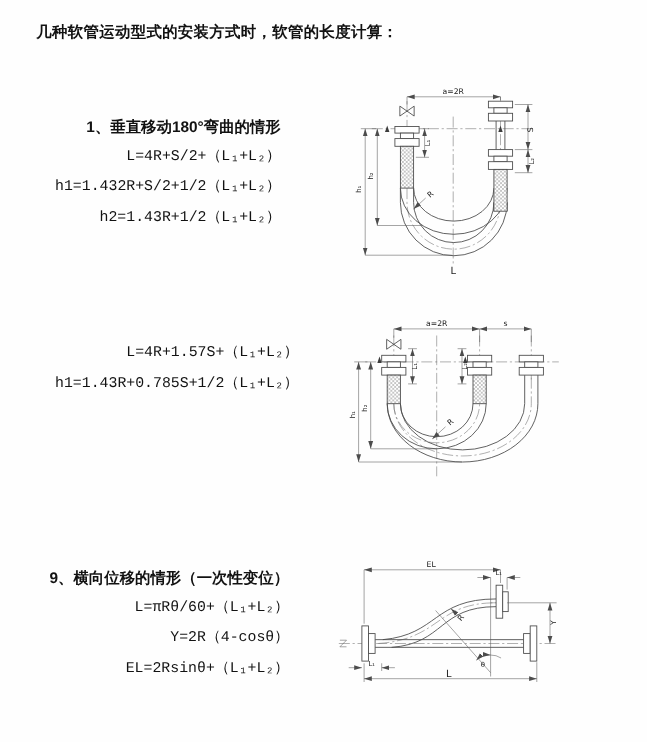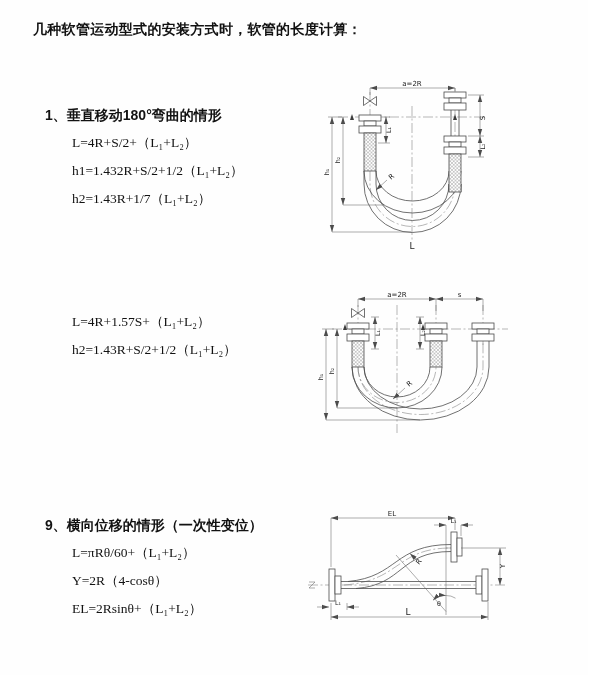--- a/index.html
+++ b/index.html
@@ -1,22 +1,22 @@
 <!DOCTYPE html>
 <html><head>
 <meta charset="utf-8">
 <style>
   * { margin:0; padding:0; box-sizing:border-box; }
   html,body { background:#ffffff; }
   .page { position:relative; width:588px; height:675px; background:#fefefe; overflow:hidden;
           font-family:"Liberation Sans",sans-serif; color:#121212; }
   .title { position:absolute; left:33px; top:21px; font-size:14px; font-weight:600; letter-spacing:.3px; }
-  .sec { position:absolute; left:45px; }
+  .sec { position:absolute; left:45px;text-align:right; }
   .heading { font-size:14px; font-weight:600; line-height:16px; white-space:nowrap; }
-  .formulas { margin:6px 0 0 27px; font-family:Liberation Serif, serif; }
+  .formulas { margin:6px 0 0 5px; font-family:Liberation Mono, monospace; }
   .formula { font-size:13.5px; line-height:28px; white-space:nowrap; }
   .diagram { position:absolute; }
   svg .ln   { stroke:#4c4c4c; stroke-width:.8;  fill:none; }
   svg .thin { stroke:#5a5a5a; stroke-width:.5;  fill:none; }
   svg .dim  { stroke:#5a5a5a; stroke-width:.5;  fill:none; }
   svg .cl   { stroke:#6e6e6e; stroke-width:.5;  fill:none; stroke-dasharray:10 2.5 2 2.5; }
   svg .fit  { fill:#ffffff; stroke:#4c4c4c; stroke-width:.8; }
   svg .solid{ fill:#3c3c3c; stroke:none; }
   svg text  { font-family:"DejaVu Sans",sans-serif; fill:#222; }
   svg .lb   { font-size:7px; }
@@ -30,21 +30,21 @@
 
 <div class="page">
 
   <div class="title">几种软管运动型式的安装方式时，软管的长度计算：</div>
 
   <div class="sec" style="top:107px">
     <div class="heading">1、垂直移动180°弯曲的情形</div>
     <div class="formulas">
       <div class="formula">L=4R+S/2+（L₁+L₂）</div>
       <div class="formula">h1=1.432R+S/2+1/2（L₁+L₂）</div>
-      <div class="formula">h2=1.43R+1/7（L₁+L₂）</div>
+      <div class="formula">h2=1.43R+1/2（L₁+L₂）</div>
     </div>
   </div>
 
   <svg class="diagram" style="left:312px; top:72px" width="270" height="185" viewBox="0 0 270 185">
     <defs>
       <marker id="arrA" markerUnits="userSpaceOnUse" markerWidth="7.5" markerHeight="6" refX="7" refY="3" orient="auto-start-reverse">
         <path d="M0,0.8 L7,3 L0,5.2 Z" fill="#4c4c4c"></path>
       </marker>
       <pattern id="hatchA" width="3.5" height="3.5" patternUnits="userSpaceOnUse">
         <rect width="3.5" height="3.5" fill="#ffffff"></rect>
@@ -123,21 +123,21 @@
       <line class="thin" x1="75" y1="108" x2="64" y2="118" marker-end="url(#arrA)"></line>
       <text class="lb" x="79" y="108" transform="rotate(-40 79 108)">R</text>
     </g>
 
     <text class="lb-big" x="100" y="177" text-anchor="middle">L</text>
   </svg>
 
   <div class="sec" style="top:302px">
     <div class="formulas">
       <div class="formula">L=4R+1.57S+（L₁+L₂）</div>
-      <div class="formula">h2=1.43R+S/2+1/2（L₁+L₂）</div>
+      <div class="formula">h1=1.43R+0.785S+1/2（L₁+L₂）</div>
     </div>
   </div>
 
   <svg class="diagram" style="left:312px; top:287px" width="285" height="180" viewBox="0 0 285 180">
     <defs>
       <marker id="arrB" markerUnits="userSpaceOnUse" markerWidth="7.5" markerHeight="6" refX="7" refY="3" orient="auto-start-reverse">
         <path d="M0,0.8 L7,3 L0,5.2 Z" fill="#4c4c4c"></path>
       </marker>
       <pattern id="hatchB" width="3.5" height="3.5" patternUnits="userSpaceOnUse">
         <rect width="3.5" height="3.5" fill="#ffffff"></rect>

